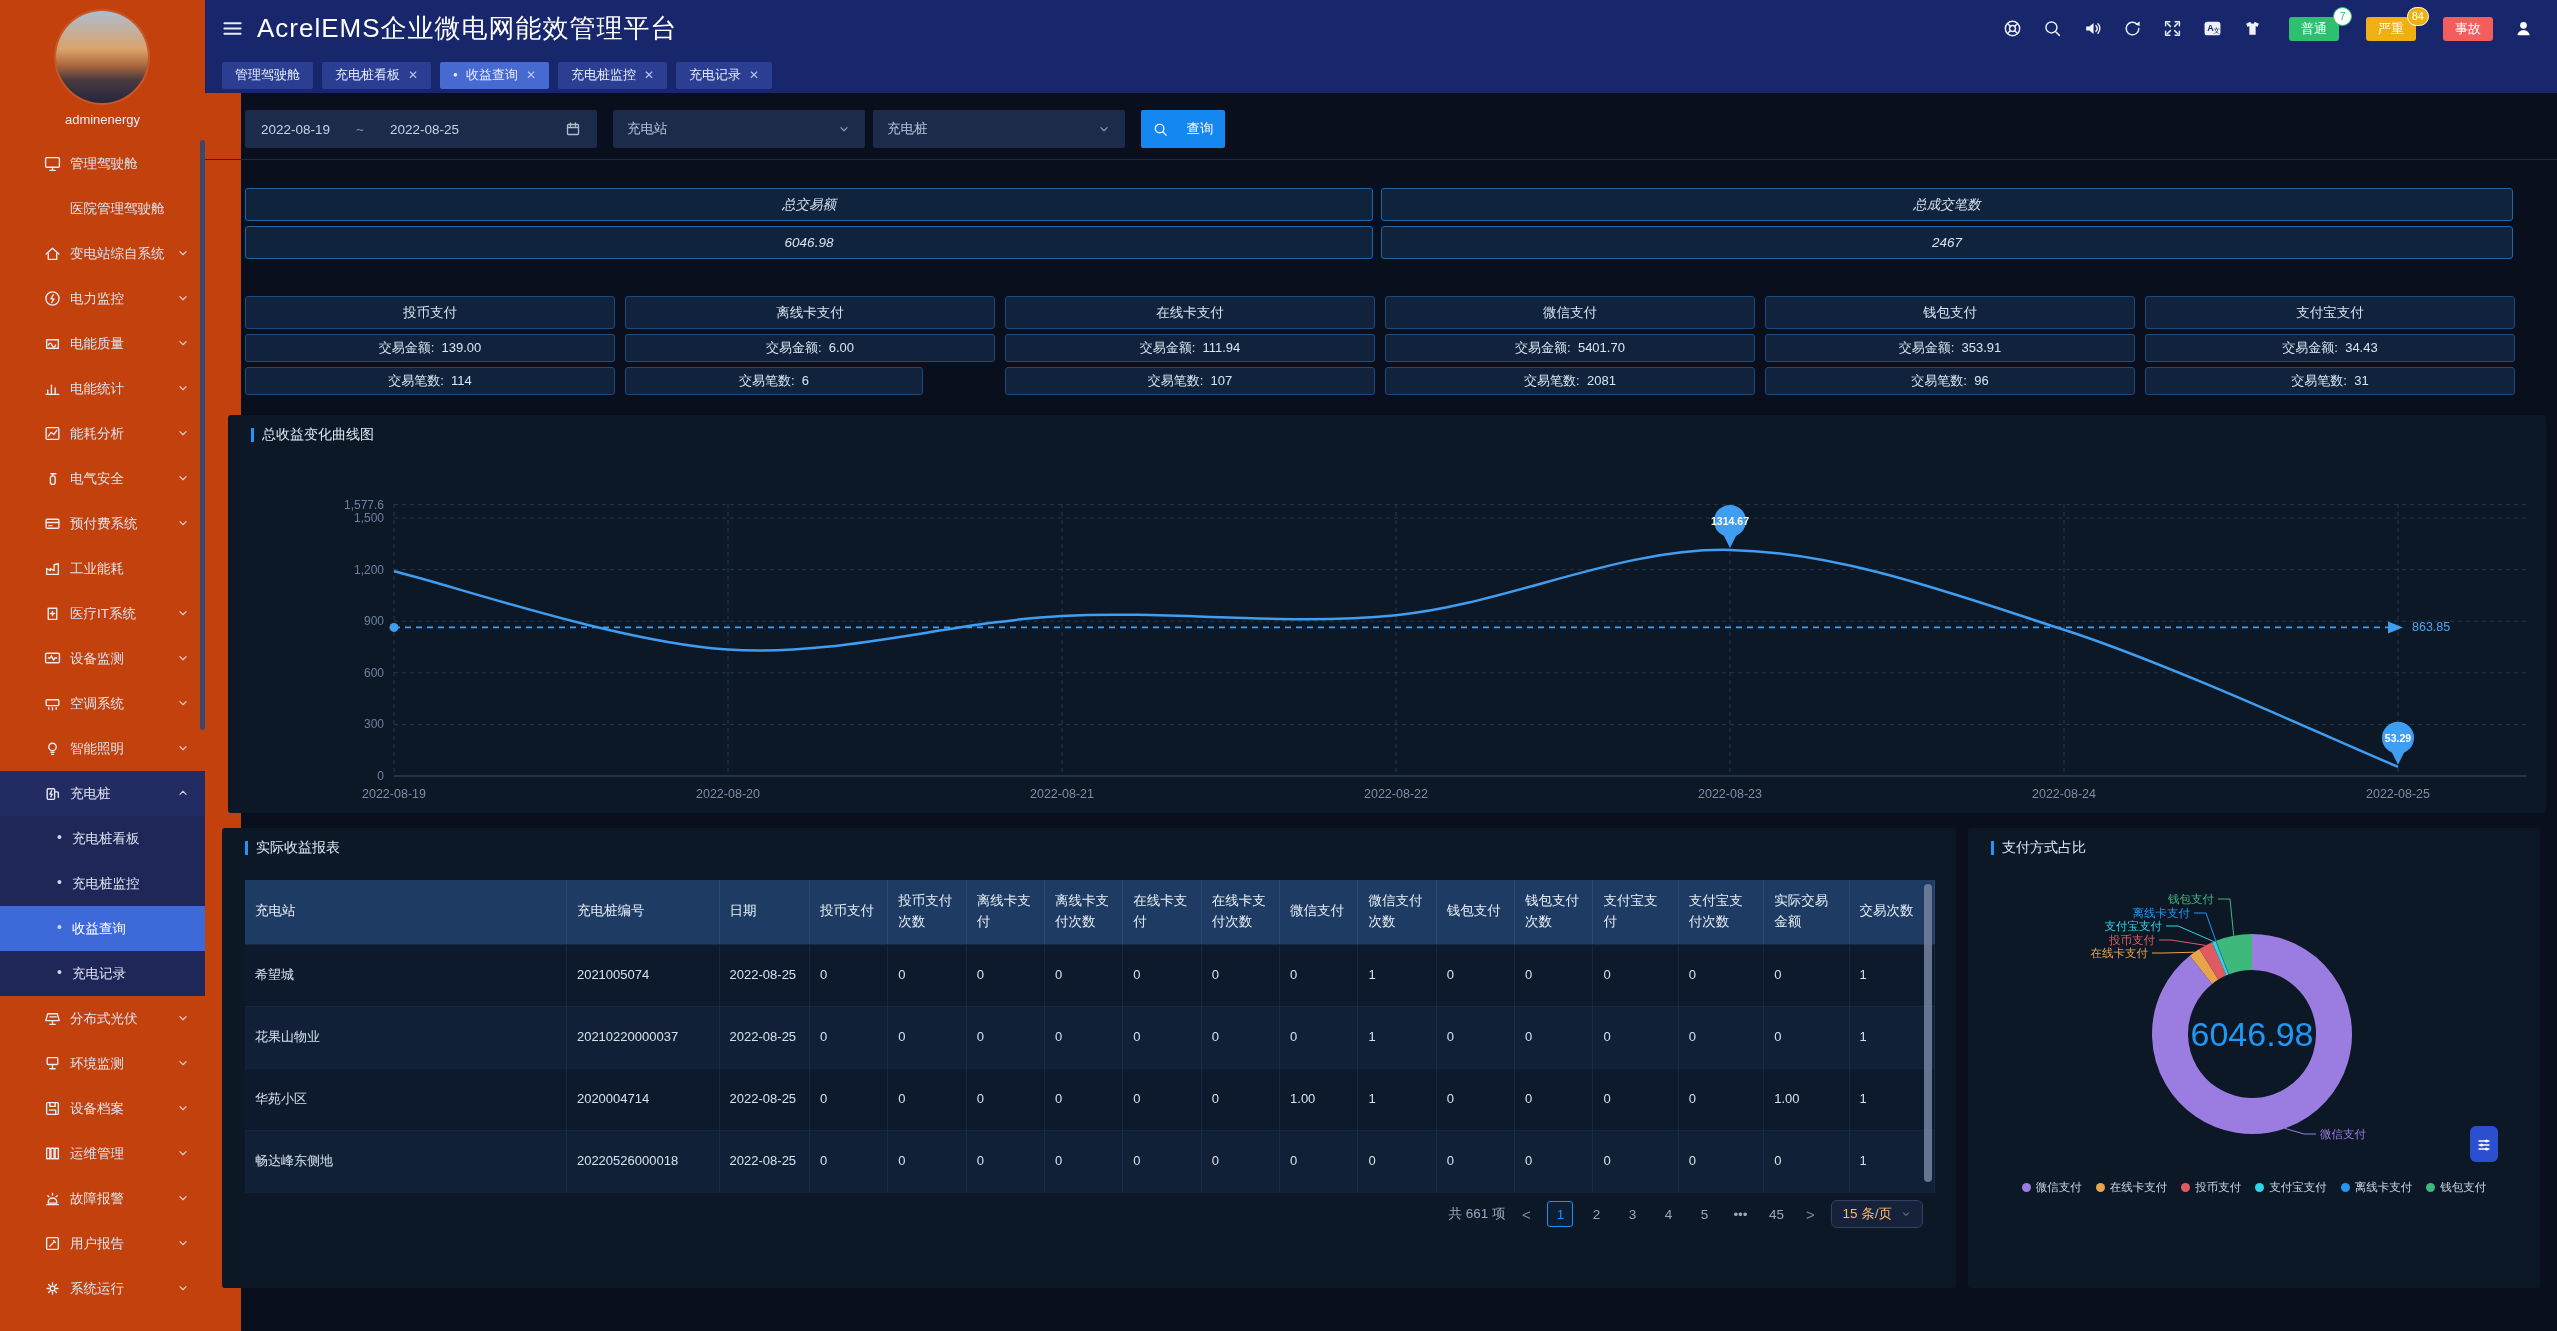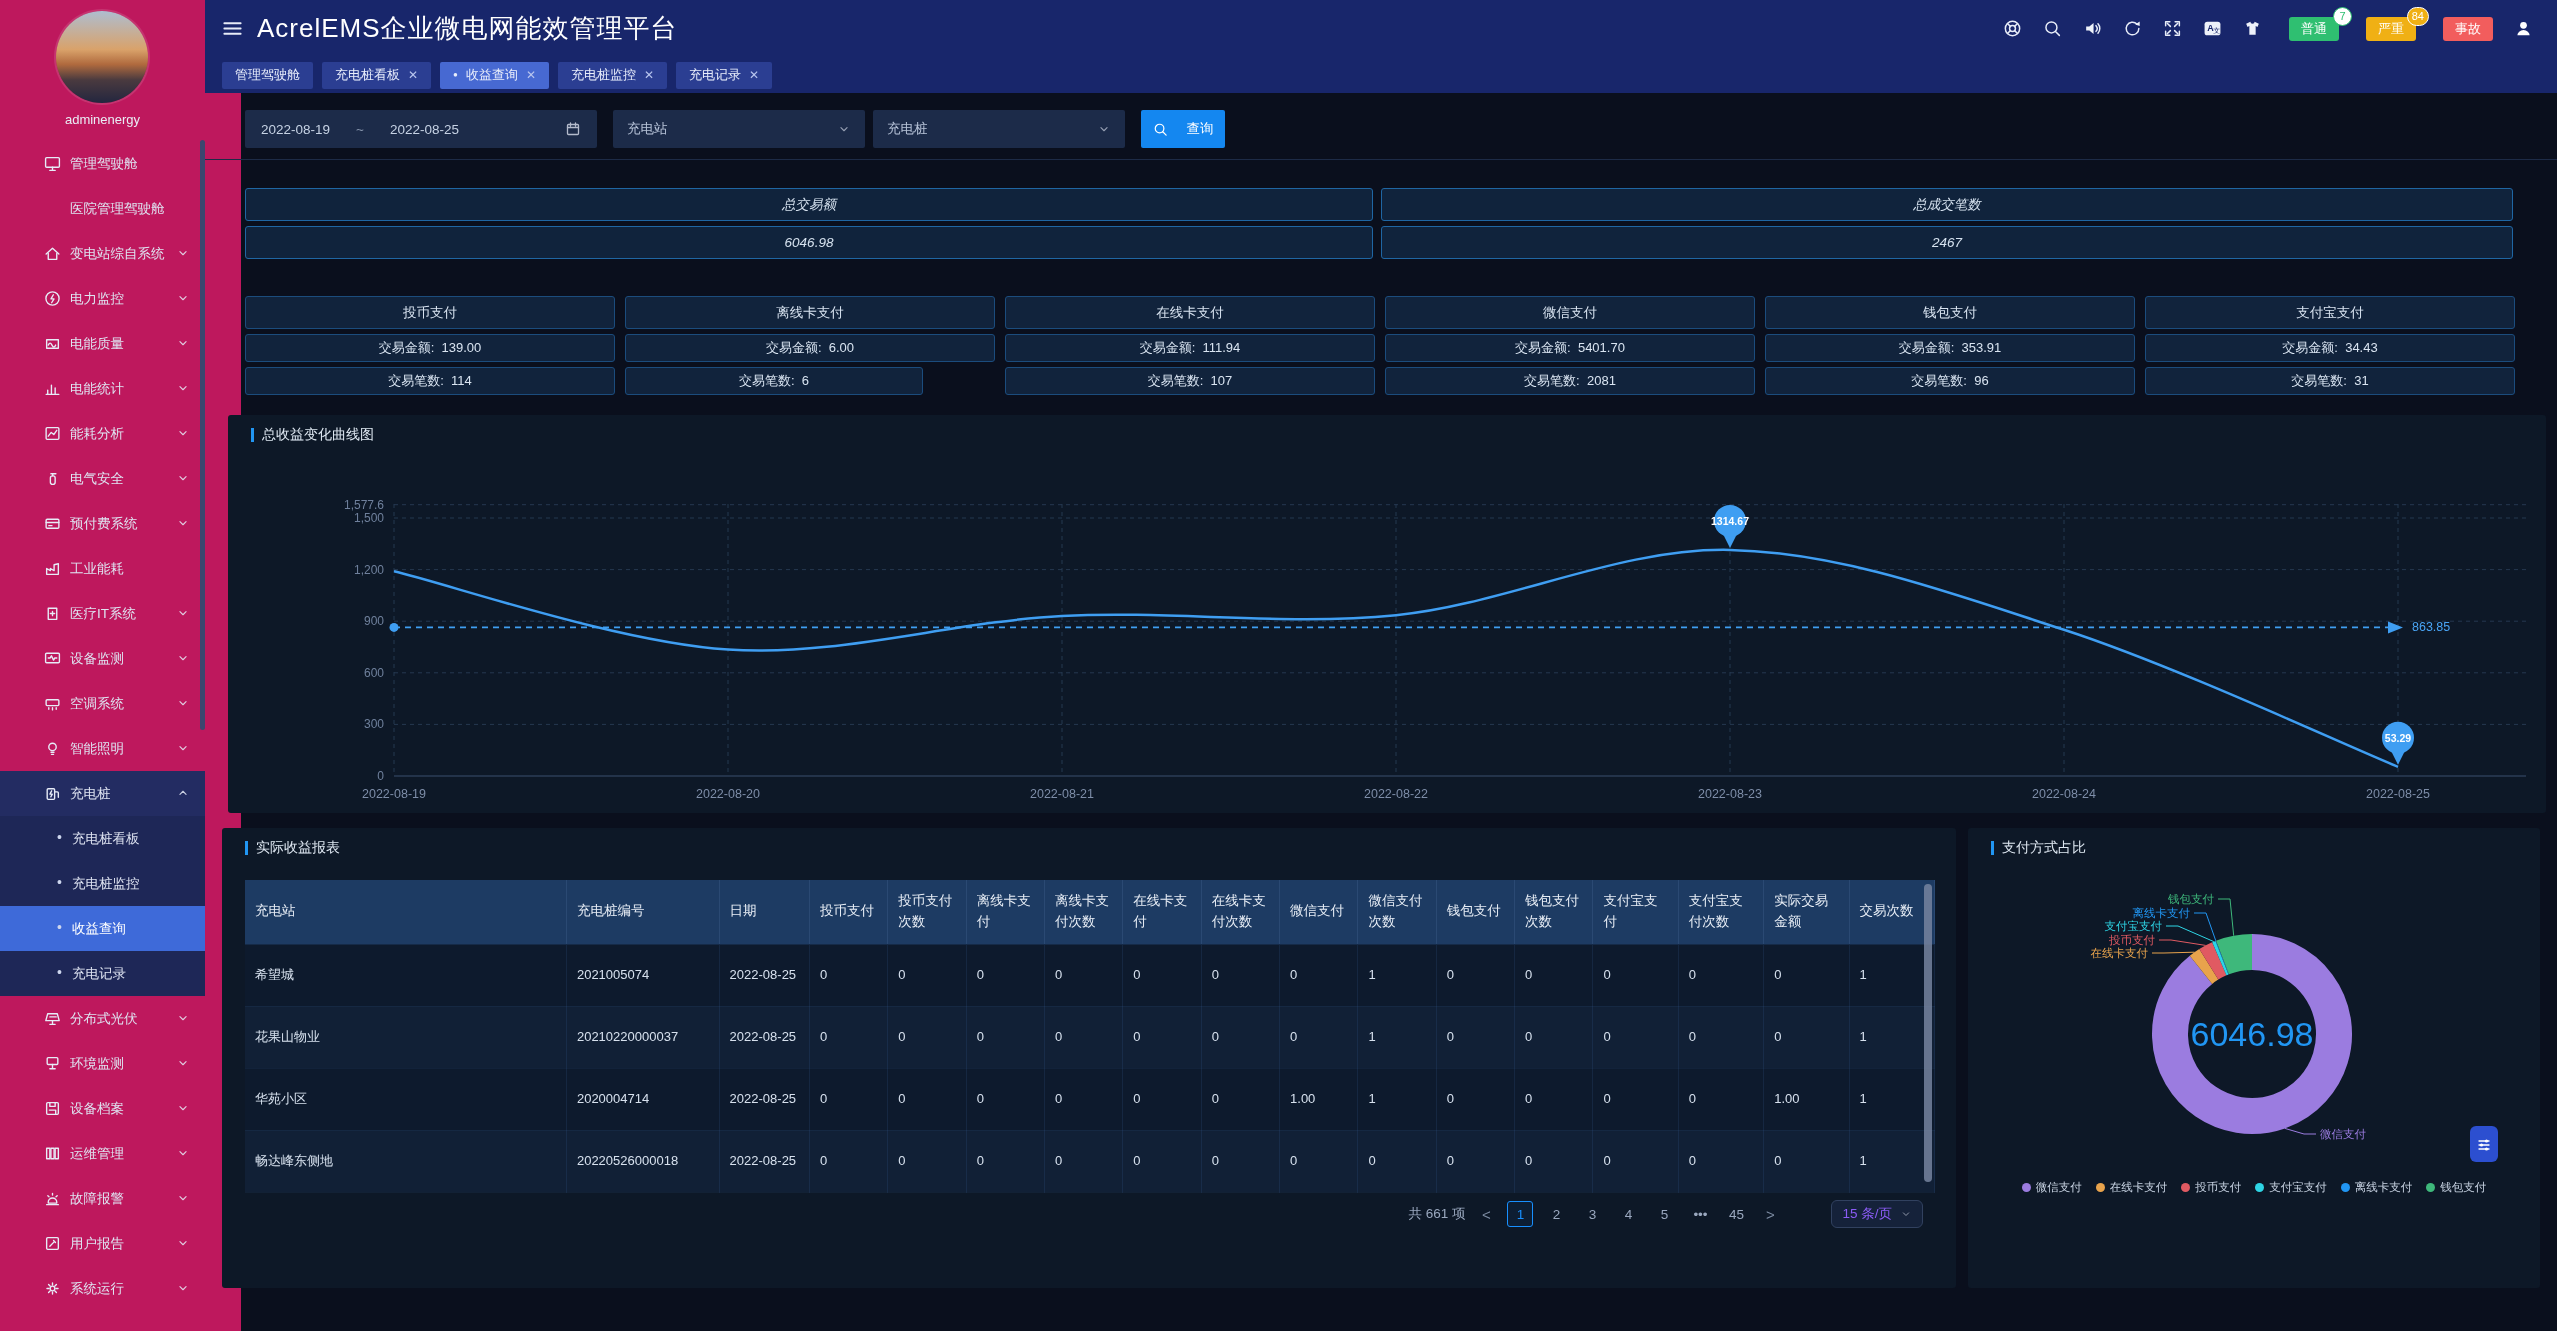--- a/index.html
+++ b/index.html
@@ -1,20 +1,20 @@
 <!DOCTYPE html>
 <html><head>
 <meta charset="utf-8">
 <style>
   html,body{margin:0;padding:0;background:#0a0f1d;}
   *{box-sizing:border-box;}
   .page{position:relative;width:2557px;height:1331px;background:#0a0f1d;font-family:"Liberation Sans","DejaVu Sans",sans-serif;overflow:hidden;}
 
   
-  .sidebar{position:absolute;left:0;top:0;width:241px;height:1331px;background:#be185d;}
+  .sidebar{position:absolute;left:0;top:0;width:241px;height:1331px;background:#c2410c;}
   .avatar{position:absolute;left:56px;top:11px;width:92px;height:92px;border-radius:50%;
     background:linear-gradient(180deg,#aebdd0 0%,#d9a26a 42%,#b06a3e 58%,#4a3a3f 75%,#23263f 100%);
     box-shadow:0 0 0 2px rgba(255,255,255,.12);}
   .username{position:absolute;top:112px;left:0;width:205px;text-align:center;color:#e9edf5;font-size:13px;}
   .menu{position:absolute;top:141px;left:0;width:205px;}
   .menu-row{position:relative;height:45px;color:#dfe4f2;font-size:13.5px;cursor:pointer;}
   .menu-row .mi{position:absolute;left:44px;top:14px;width:17px;height:17px;}
   .menu-row .ml{position:absolute;left:70px;top:14px;white-space:nowrap;}
   .menu-row .bullet{position:absolute;left:57px;top:13px;font-size:14px;color:#cdd6ee;}
   .menu-row.child .ml{left:72px;}
@@ -84,21 +84,21 @@
   #revenueTable td{padding:10px;font-size:13px;border-right:1px solid rgba(60,100,160,.18);border-bottom:1px solid rgba(60,100,160,.12);vertical-align:middle;height:62px;line-height:1.5;word-wrap:break-word;}
   #revenueTable tbody tr:nth-child(odd){background:#0d1a2d;}
   #revenueTable tbody tr:nth-child(even){background:#112036;}
   .tbl-scroll{position:absolute;left:1702px;top:56px;width:8px;height:298px;background:#75849f;border-radius:4px;opacity:.85;cursor:pointer;}
 
   
   .pagination{position:absolute;right:33px;top:372px;display:flex;align-items:center;gap:10px;color:#9aa8bf;font-size:13.5px;}
   .pg-arrow{min-width:22px;height:26px;display:flex;align-items:center;justify-content:center;cursor:pointer;color:#7d8ca3;font-size:15px;}
   .pg-num{min-width:26px;height:26px;display:flex;align-items:center;justify-content:center;cursor:pointer;border-radius:3px;}
   .pg-num.active{border:1px solid #1890ff;color:#1890ff;background:rgba(24,144,255,.06);}
-  .pg-size{height:28px;border:1px solid #31415f;border-radius:6px;background:#15223a;padding:0 10px;display:flex;align-items:center;gap:8px;color:#8b5cf6;cursor:pointer;margin-left:40px;}
+  .pg-size{height:28px;border:1px solid #31415f;border-radius:6px;background:#15223a;padding:0 10px;display:flex;align-items:center;gap:8px;color:#fdba74;cursor:pointer;}
   .pg-size .chevd{width:12px;height:12px;opacity:.6;}
 
   
   #donut{position:absolute;left:0;top:32px;}
   .donut-center{fill:#2196f3;font-size:34px;text-anchor:middle;}
   .plab{font-size:11.5px;}
   .pie-legend{position:absolute;left:10px;top:352px;width:552px;display:flex;align-items:center;justify-content:center;gap:14px;font-size:11.5px;color:#c9d4e4;flex-wrap:nowrap;}
   .lg-item{display:flex;align-items:center;cursor:pointer;white-space:nowrap;}
   .lg-dot{width:9px;height:9px;border-radius:50%;display:inline-block;margin-right:5px;}
 

